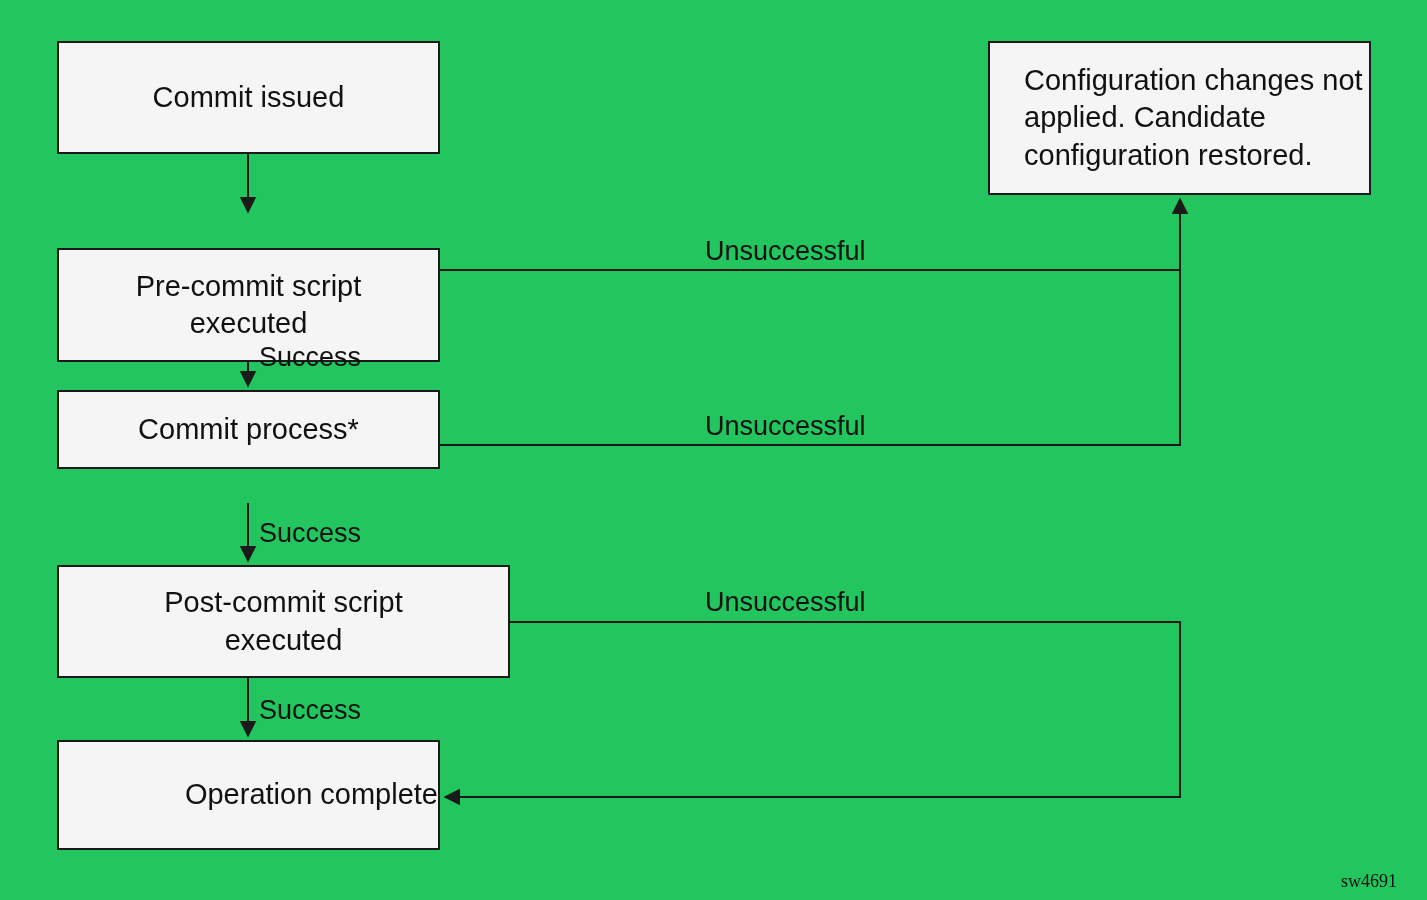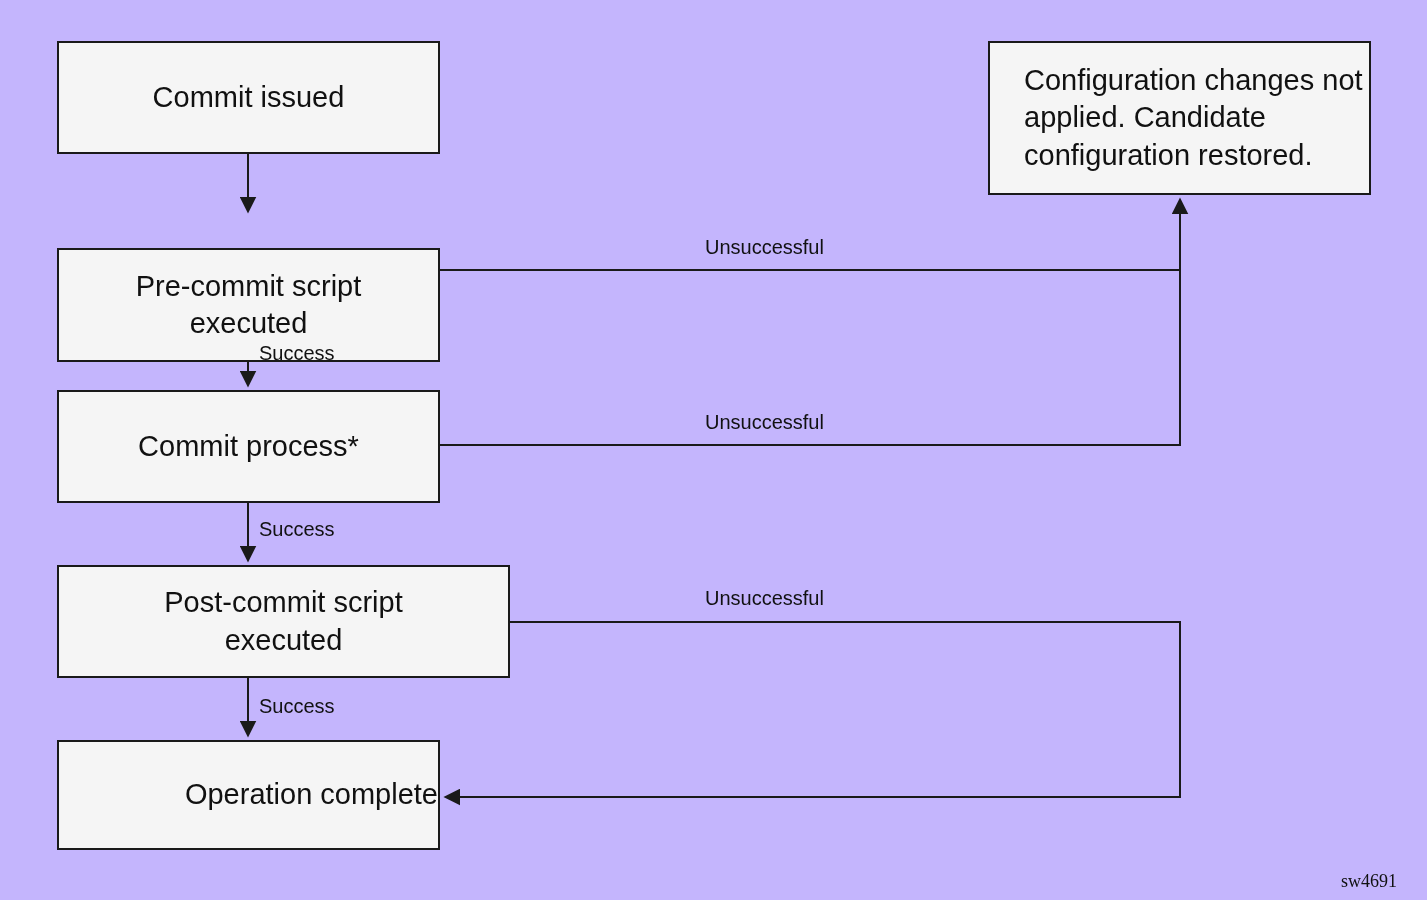--- a/index.html
+++ b/index.html
@@ -5,21 +5,21 @@
   html, body {
     margin: 0;
     padding: 0;
     background: #ffffff;
     font-family: "Liberation Sans", sans-serif;
   }
   .canvas {
     position: relative;
     width: 1427px;
     height: 900px;
-    background: #c4b5fd;
+    background: #22c55e;
     overflow: hidden;
   }
   .edges-svg {
     position: absolute;
     left: 0; top: 0;
     width: 1427px; height: 900px;
     pointer-events: none;
   }
   .node {
     position: absolute;
@@ -43,36 +43,36 @@
     justify-content: flex-end;
   }
   .node.left-text .label {
     text-align: left;
     max-width: 345px;
     padding-left: 26px;
   }
   .edge-label {
     position: absolute;
     color: #111111;
-    font-size: 20px;
+    font-size: 27px;
     white-space: nowrap;
   }
   .watermark {
     position: absolute;
     right: 30px;
     bottom: 8px;
     font-family: "Liberation Serif", serif;
     font-size: 18px;
     color: #111111;
   }
 
   
   #node-commit-issued      { left: 57px;  top: 41px;  width: 383px; height: 113px; }
   #node-pre-commit         { left: 57px;  top: 216px; width: 383px; height: 114px; margin-top: 32px; }
-  #node-commit-process     { left: 57px;  top: 390px; width: 383px; height: 113px; }
+  #node-commit-process     { left: 57px;  top: 390px; width: 383px; height: 79px; }
   #node-post-commit        { left: 57px;  top: 565px; width: 453px; height: 113px; }
   #node-operation-complete { left: 57px;  top: 740px; width: 383px; height: 110px; justify-content: flex-end; }
   #node-config-restored    { left: 988px; top: 41px;  width: 383px; height: 154px; }
 
   
   #lbl-success-1 { left: 259px; top: 342px; }
   #lbl-success-2 { left: 259px; top: 518px; }
   #lbl-success-3 { left: 259px; top: 695px; }
   #lbl-unsuccessful-1 { left: 705px; top: 236px; }
   #lbl-unsuccessful-2 { left: 705px; top: 411px; }

